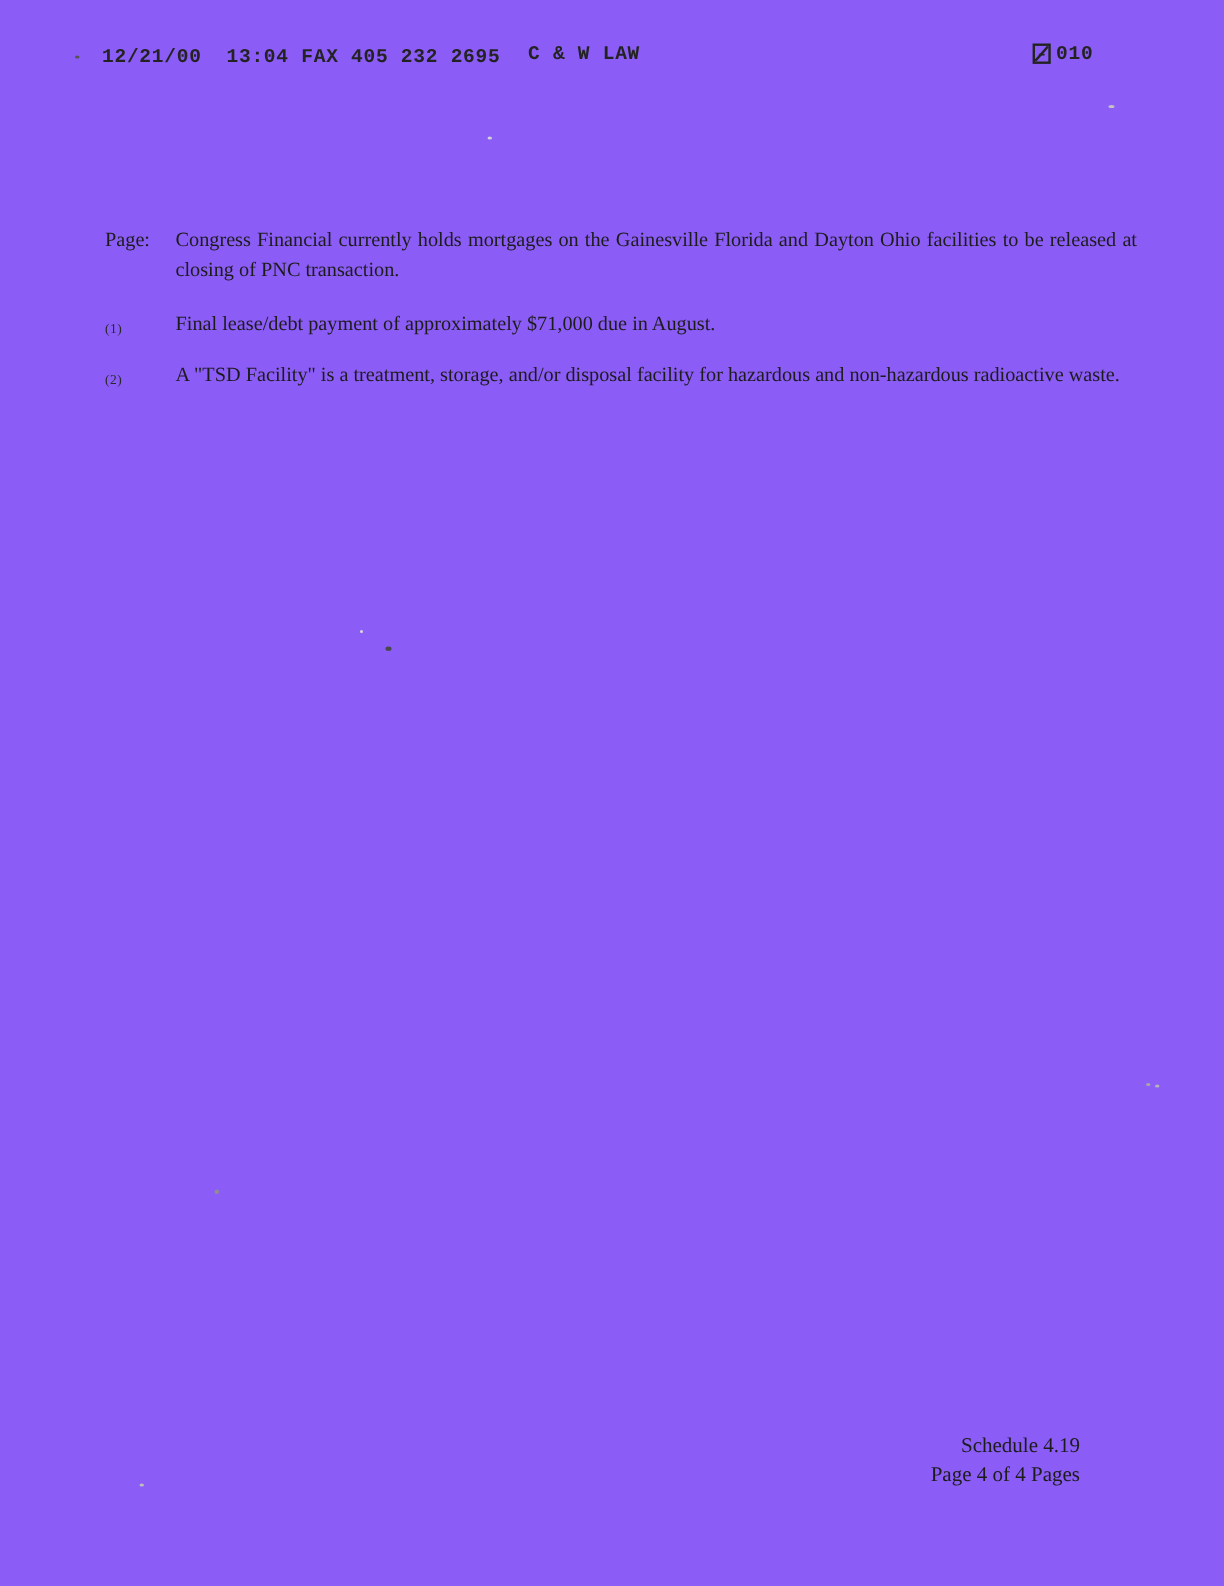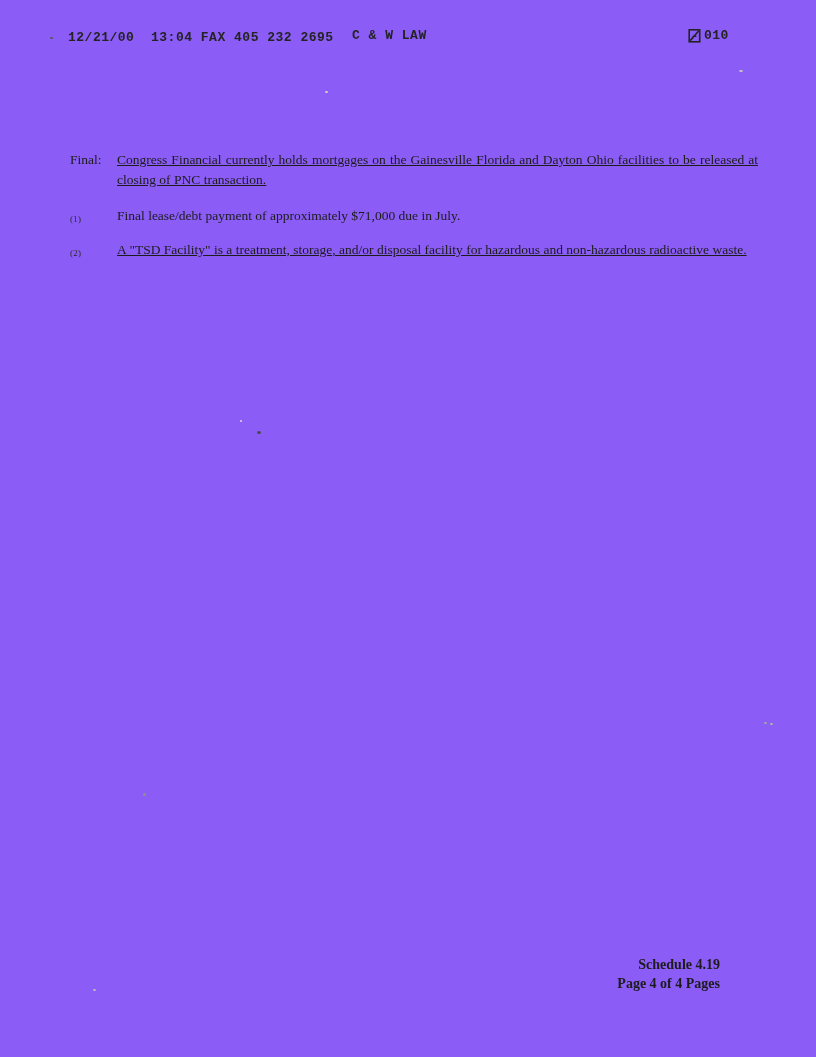--- a/index.html
+++ b/index.html
@@ -59,32 +59,31 @@
     flex: 0 0 47px;
     font-size: 9px;
     padding-top: 3px;
     color: #2a2a2a;
     letter-spacing: 0.3px;
   }
   .body-text {
     flex: 1;
     color: #1c1c1c;
   }
-  .justified { text-align: justify; text-decoration: underline; }
+  .justified { text-align: justify; }
 
   
   .footer {
     position: absolute;
     top: 955px;
     right: 96px;
     text-align: right;
     font-size: 14px;
     line-height: 19px;
     color: #1c1c1c;
-    font-weight: bold;
   }
 
   
   .speck {
     position: absolute;
     border-radius: 50%;
   }
 </style>
 </head>
 <body>
@@ -100,27 +99,27 @@
           <rect x="1.2" y="1.8" width="10.5" height="12" fill="none" stroke="#232323" stroke-width="1.6"></rect>
           <line x1="2.2" y1="12.6" x2="10.6" y2="3.0" stroke="#232323" stroke-width="1.6"></line>
           <line x1="4.6" y1="8.4" x2="8.4" y2="8.4" stroke="#232323" stroke-width="1.2"></line>
         </svg>
       </span>
       <span>010</span>
     </span>
   </div>
 
   <div class="body-row row-note">
-    <span class="note-label">Final:</span>
+    <span class="note-label">Page:</span>
     <span class="body-text justified">Congress Financial currently holds mortgages on the Gainesville Florida and Dayton Ohio facilities to be released at closing of PNC transaction.</span>
   </div>
 
   <div class="body-row row-fn1">
     <span class="fn-marker">(1)</span>
-    <span class="body-text">Final lease/debt payment of approximately $71,000 due in July.</span>
+    <span class="body-text">Final lease/debt payment of approximately $71,000 due in August.</span>
   </div>
 
   <div class="body-row row-fn2">
     <span class="fn-marker">(2)</span>
     <span class="body-text justified">A "TSD Facility" is a treatment, storage, and/or disposal facility for hazardous and non-hazardous radioactive waste.</span>
   </div>
 
   <div class="footer">
     <div>Schedule 4.19</div>
     <div>Page 4 of 4 Pages</div>

